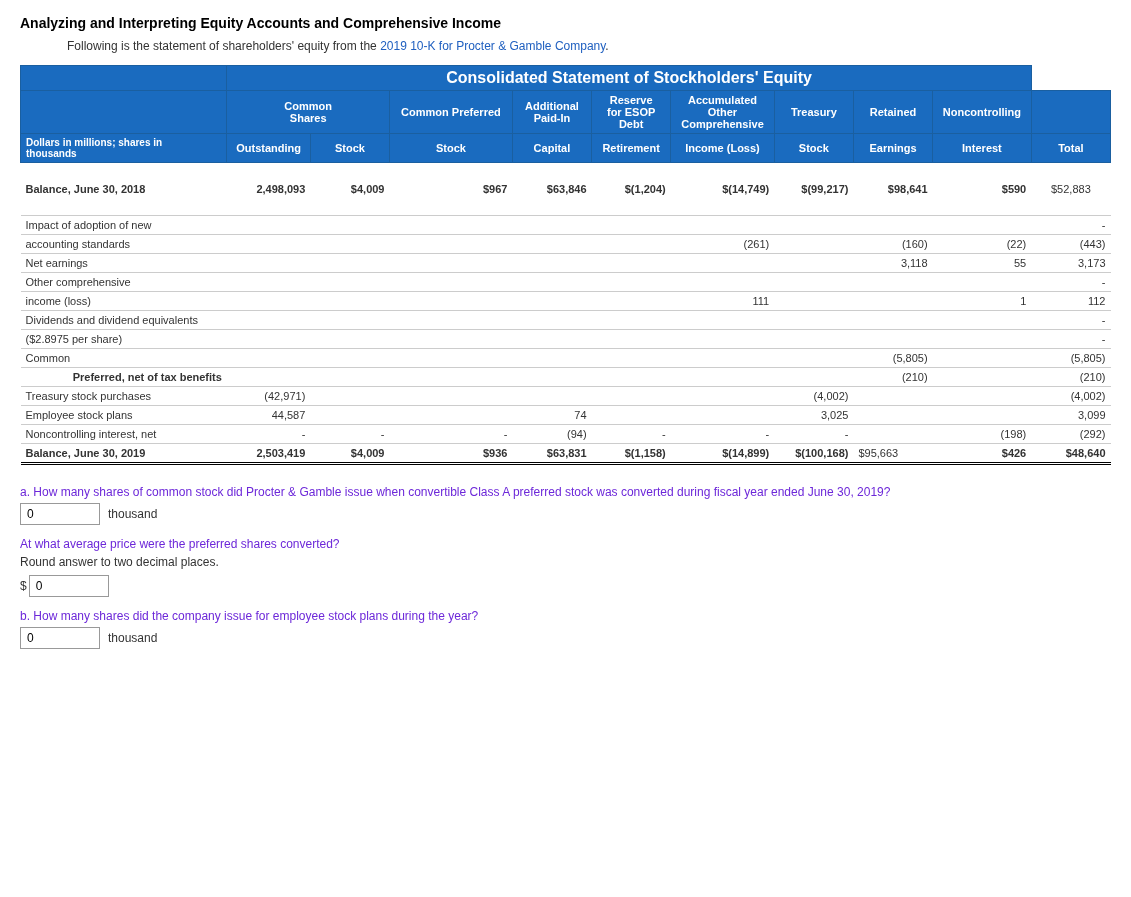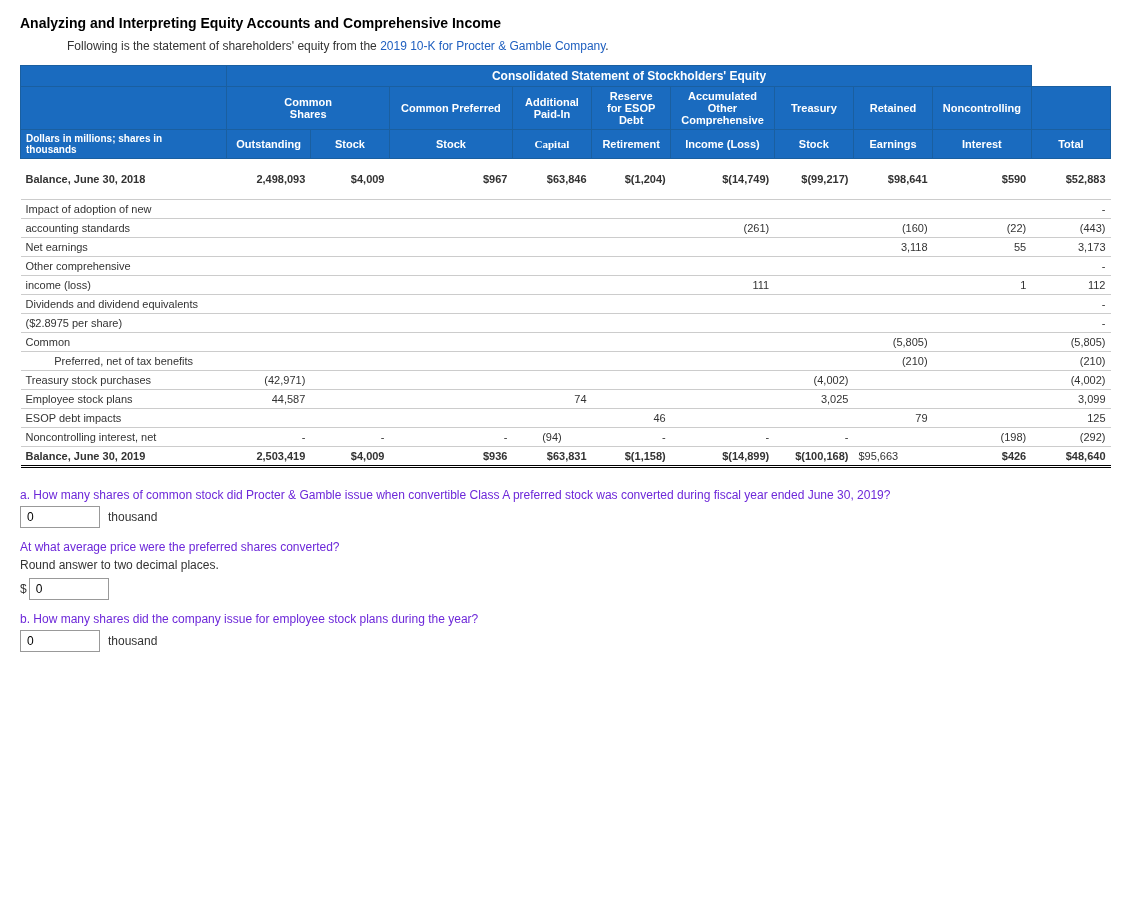--- a/index.html
+++ b/index.html
@@ -64,63 +64,63 @@
 
 <h2>Analyzing and Interpreting Equity Accounts and Comprehensive Income</h2>
 <p class="intro">Following is the statement of shareholders' equity from the <span>2019 10-K for Procter &amp; Gamble Company</span>.</p>
 
 <div class="table-wrapper">
   <table>
     <thead>
 
       <tr class="header-row-1">
         <td colspan="2" style="background:#1a6bbf; border:1px solid #1a5fa0;"></td>
-        <td colspan="9" style="text-align:center; font-weight:bold; font-size:12px;">Consolidated Statement of Stockholders' Equity</td>
+        <td colspan="9" style="text-align:center; font-weight:bold; font-size:16px;">Consolidated Statement of Stockholders' Equity</td>
       </tr>
 
       <tr class="header-row-2">
         <td colspan="2" style="background:#1a6bbf; border:1px solid #1a5fa0;"></td>
         <td colspan="2" style="text-align:center;">Common<br>Shares</td>
         <td style="text-align:center;">Common Preferred</td>
         <td style="text-align:center;">Additional<br>Paid-In</td>
         <td style="text-align:center;">Reserve<br>for ESOP<br>Debt</td>
         <td style="text-align:center;">Accumulated<br>Other<br>Comprehensive</td>
         <td style="text-align:center;">Treasury</td>
         <td style="text-align:center;">Retained</td>
         <td style="text-align:center;">Noncontrolling</td>
         <td style="background:#1a6bbf; border:1px solid #1a5fa0;"></td>
       </tr>
 
       <tr class="header-row-3">
         <td colspan="2" style="font-size:10px; text-align:left; padding:3px 5px;">Dollars in millions; shares in<br>thousands</td>
         <td style="text-align:center;">Outstanding</td>
         <td style="text-align:center;">Stock</td>
         <td style="text-align:center;">Stock</td>
-        <td style="text-align:center;font-family:Liberation Serif, serif;">Capital</td>
+        <td style="text-align:center;">Capital</td>
         <td style="text-align:center;">Retirement</td>
         <td style="text-align:center;">Income (Loss)</td>
         <td style="text-align:center;">Stock</td>
         <td style="text-align:center;">Earnings</td>
         <td style="text-align:center;">Interest</td>
         <td style="text-align:center;">Total</td>
       </tr>
     </thead>
     <tbody id="table-body">
     <tr class="data-row bold-row">
           <td colspan="2" style="text-align: left; padding: 3px 5px; font-weight: bold; border-bottom: 1px solid rgb(204, 204, 204); vertical-align: middle;">Balance, June 30, 2018</td>
           <td style="text-align: right; padding: 3px 5px; min-width: 70px; font-weight: bold; border-bottom: 1px solid rgb(204, 204, 204); vertical-align: middle;">2,498,093</td>
           <td style="text-align: right; padding: 3px 5px; min-width: 70px; font-weight: bold; border-bottom: 1px solid rgb(204, 204, 204); vertical-align: middle;">$4,009</td>
           <td style="text-align: right; padding: 3px 5px; min-width: 70px; font-weight: bold; border-bottom: 1px solid rgb(204, 204, 204); vertical-align: middle;">$967</td>
-          <td style="text-align: right; padding: 14px 5px; min-width: 70px; font-weight: bold; border-bottom: 1px solid rgb(204, 204, 204); vertical-align: middle;">$63,846</td>
+          <td style="text-align: right; padding: 20px 5px; min-width: 70px; font-weight: bold; border-bottom: 1px solid rgb(204, 204, 204); vertical-align: middle;">$63,846</td>
           <td style="text-align: right; padding: 3px 5px; min-width: 70px; font-weight: bold; border-bottom: 1px solid rgb(204, 204, 204); vertical-align: middle;">$(1,204)</td>
           <td style="text-align: right; padding: 3px 5px; min-width: 70px; font-weight: bold; border-bottom: 1px solid rgb(204, 204, 204); vertical-align: middle;">$(14,749)</td>
           <td style="text-align: right; padding: 3px 5px; min-width: 70px; font-weight: bold; border-bottom: 1px solid rgb(204, 204, 204); vertical-align: middle;">$(99,217)</td>
           <td style="text-align: right; padding: 3px 5px; min-width: 70px; font-weight: bold; border-bottom: 1px solid rgb(204, 204, 204); vertical-align: middle;">$98,641</td>
           <td style="text-align: right; padding: 3px 5px; min-width: 70px; font-weight: bold; border-bottom: 1px solid rgb(204, 204, 204); vertical-align: middle;">$590</td>
-          <td style="text-align: right; padding: 3px 5px; min-width: 70px; font-weight: bold; border-bottom: 1px solid rgb(204, 204, 204); vertical-align: middle; margin-top: 24px;">$52,883</td>
+          <td style="text-align: center; padding: 3px 5px; min-width: 70px; font-weight: normal; border-bottom: 1px solid rgb(204, 204, 204); vertical-align: middle; margin-top: 24px;">$52,883</td>
         </tr>
         <tr class="data-row">
           <td colspan="2" style="text-align: left; padding: 3px 5px; border-bottom: 1px solid rgb(204, 204, 204); vertical-align: middle;">Impact of adoption of new</td>
           <td style="text-align: right; padding: 3px 5px; min-width: 70px; border-bottom: 1px solid rgb(204, 204, 204); vertical-align: middle;"></td>
           <td style="text-align: right; padding: 3px 5px; min-width: 70px; border-bottom: 1px solid rgb(204, 204, 204); vertical-align: middle;"></td>
           <td style="text-align: right; padding: 3px 5px; min-width: 70px; border-bottom: 1px solid rgb(204, 204, 204); vertical-align: middle;"></td>
           <td style="text-align: right; padding: 3px 5px; min-width: 70px; border-bottom: 1px solid rgb(204, 204, 204); vertical-align: middle;"></td>
           <td style="text-align: right; padding: 3px 5px; min-width: 70px; border-bottom: 1px solid rgb(204, 204, 204); vertical-align: middle;"></td>
           <td style="text-align: right; padding: 3px 5px; min-width: 70px; border-bottom: 1px solid rgb(204, 204, 204); vertical-align: middle;"></td>
           <td style="text-align: right; padding: 3px 5px; min-width: 70px; border-bottom: 1px solid rgb(204, 204, 204); vertical-align: middle;"></td>
@@ -213,21 +213,21 @@
           <td style="text-align: right; padding: 3px 5px; min-width: 70px; border-bottom: 1px solid rgb(204, 204, 204); vertical-align: middle;"></td>
           <td style="text-align: right; padding: 3px 5px; min-width: 70px; border-bottom: 1px solid rgb(204, 204, 204); vertical-align: middle;"></td>
           <td style="text-align: right; padding: 3px 5px; min-width: 70px; border-bottom: 1px solid rgb(204, 204, 204); vertical-align: middle;"></td>
           <td style="text-align: right; padding: 3px 5px; min-width: 70px; border-bottom: 1px solid rgb(204, 204, 204); vertical-align: middle;"></td>
           <td style="text-align: right; padding: 3px 5px; min-width: 70px; border-bottom: 1px solid rgb(204, 204, 204); vertical-align: middle;"></td>
           <td style="text-align: right; padding: 3px 5px; min-width: 70px; border-bottom: 1px solid rgb(204, 204, 204); vertical-align: middle;">(5,805)</td>
           <td style="text-align: right; padding: 3px 5px; min-width: 70px; border-bottom: 1px solid rgb(204, 204, 204); vertical-align: middle;"></td>
           <td style="text-align: right; padding: 3px 5px; min-width: 70px; border-bottom: 1px solid rgb(204, 204, 204); vertical-align: middle;">(5,805)</td>
         </tr>
         <tr class="data-row">
-          <td colspan="2" style="text-align: center; padding: 3px 5px; border-bottom: 1px solid rgb(204, 204, 204); vertical-align: middle;">Preferred, net of tax benefits</td>
+          <td colspan="2" style="text-align: right; padding: 3px 5px; border-bottom: 1px solid rgb(204, 204, 204); vertical-align: middle; font-weight: bold;">Preferred, net of tax benefits</td>
           <td style="text-align: right; padding: 3px 5px; min-width: 70px; border-bottom: 1px solid rgb(204, 204, 204); vertical-align: middle;"></td>
           <td style="text-align: right; padding: 3px 5px; min-width: 70px; border-bottom: 1px solid rgb(204, 204, 204); vertical-align: middle;"></td>
           <td style="text-align: right; padding: 3px 5px; min-width: 70px; border-bottom: 1px solid rgb(204, 204, 204); vertical-align: middle;"></td>
           <td style="text-align: right; padding: 3px 5px; min-width: 70px; border-bottom: 1px solid rgb(204, 204, 204); vertical-align: middle;"></td>
           <td style="text-align: right; padding: 3px 5px; min-width: 70px; border-bottom: 1px solid rgb(204, 204, 204); vertical-align: middle;"></td>
           <td style="text-align: right; padding: 3px 5px; min-width: 70px; border-bottom: 1px solid rgb(204, 204, 204); vertical-align: middle;"></td>
           <td style="text-align: right; padding: 3px 5px; min-width: 70px; border-bottom: 1px solid rgb(204, 204, 204); vertical-align: middle;"></td>
           <td style="text-align: right; padding: 3px 5px; min-width: 70px; border-bottom: 1px solid rgb(204, 204, 204); vertical-align: middle;">(210)</td>
           <td style="text-align: right; padding: 3px 5px; min-width: 70px; border-bottom: 1px solid rgb(204, 204, 204); vertical-align: middle;"></td>
           <td style="text-align: right; padding: 3px 5px; min-width: 70px; border-bottom: 1px solid rgb(204, 204, 204); vertical-align: middle;">(210)</td>
@@ -252,38 +252,25 @@
           <td style="text-align: right; padding: 3px 5px; min-width: 70px; border-bottom: 1px solid rgb(204, 204, 204); vertical-align: middle;"></td>
           <td style="text-align: right; padding: 3px 5px; min-width: 70px; border-bottom: 1px solid rgb(204, 204, 204); vertical-align: middle;">74</td>
           <td style="text-align: right; padding: 3px 5px; min-width: 70px; border-bottom: 1px solid rgb(204, 204, 204); vertical-align: middle;"></td>
           <td style="text-align: right; padding: 3px 5px; min-width: 70px; border-bottom: 1px solid rgb(204, 204, 204); vertical-align: middle;"></td>
           <td style="text-align: right; padding: 3px 5px; min-width: 70px; border-bottom: 1px solid rgb(204, 204, 204); vertical-align: middle;">3,025</td>
           <td style="text-align: right; padding: 3px 5px; min-width: 70px; border-bottom: 1px solid rgb(204, 204, 204); vertical-align: middle;"></td>
           <td style="text-align: right; padding: 3px 5px; min-width: 70px; border-bottom: 1px solid rgb(204, 204, 204); vertical-align: middle;"></td>
           <td style="text-align: right; padding: 3px 5px; min-width: 70px; border-bottom: 1px solid rgb(204, 204, 204); vertical-align: middle;">3,099</td>
         </tr>
         <tr class="data-row">
-          <td colspan="2" style="text-align: left; padding: 3px 5px; border-bottom: 1px solid rgb(204, 204, 204); vertical-align: middle;">ESOP debt impacts</td>
-          <td style="text-align: right; padding: 3px 5px; min-width: 70px; border-bottom: 1px solid rgb(204, 204, 204); vertical-align: middle;"></td>
-          <td style="text-align: right; padding: 3px 5px; min-width: 70px; border-bottom: 1px solid rgb(204, 204, 204); vertical-align: middle;"></td>
-          <td style="text-align: right; padding: 3px 5px; min-width: 70px; border-bottom: 1px solid rgb(204, 204, 204); vertical-align: middle;"></td>
-          <td style="text-align: right; padding: 3px 5px; min-width: 70px; border-bottom: 1px solid rgb(204, 204, 204); vertical-align: middle;"></td>
-          <td style="text-align: right; padding: 3px 5px; min-width: 70px; border-bottom: 1px solid rgb(204, 204, 204); vertical-align: middle;">46</td>
-          <td style="text-align: right; padding: 3px 5px; min-width: 70px; border-bottom: 1px solid rgb(204, 204, 204); vertical-align: middle;"></td>
-          <td style="text-align: right; padding: 3px 5px; min-width: 70px; border-bottom: 1px solid rgb(204, 204, 204); vertical-align: middle;"></td>
-          <td style="text-align: right; padding: 3px 5px; min-width: 70px; border-bottom: 1px solid rgb(204, 204, 204); vertical-align: middle;">79</td>
-          <td style="text-align: right; padding: 3px 5px; min-width: 70px; border-bottom: 1px solid rgb(204, 204, 204); vertical-align: middle;"></td>
-          <td style="text-align: right; padding: 3px 5px; min-width: 70px; border-bottom: 1px solid rgb(204, 204, 204); vertical-align: middle;">125</td>
-        </tr>
-        <tr class="data-row">
           <td colspan="2" style="text-align: left; padding: 3px 5px; border-bottom: 1px solid rgb(204, 204, 204); vertical-align: middle;">Noncontrolling interest, net</td>
           <td style="text-align: right; padding: 3px 5px; min-width: 70px; border-bottom: 1px solid rgb(204, 204, 204); vertical-align: middle;">-</td>
           <td style="text-align: right; padding: 3px 5px; min-width: 70px; border-bottom: 1px solid rgb(204, 204, 204); vertical-align: middle;">-</td>
           <td style="text-align: right; padding: 3px 5px; min-width: 70px; border-bottom: 1px solid rgb(204, 204, 204); vertical-align: middle;">-</td>
-          <td style="text-align: center; padding: 3px 5px; min-width: 70px; border-bottom: 1px solid rgb(204, 204, 204); vertical-align: middle;">(94)</td>
+          <td style="text-align: right; padding: 3px 5px; min-width: 70px; border-bottom: 1px solid rgb(204, 204, 204); vertical-align: middle;">(94)</td>
           <td style="text-align: right; padding: 3px 5px; min-width: 70px; border-bottom: 1px solid rgb(204, 204, 204); vertical-align: middle;">-</td>
           <td style="text-align: right; padding: 3px 5px; min-width: 70px; border-bottom: 1px solid rgb(204, 204, 204); vertical-align: middle;">-</td>
           <td style="text-align: right; padding: 3px 5px; min-width: 70px; border-bottom: 1px solid rgb(204, 204, 204); vertical-align: middle;">-</td>
           <td style="text-align: right; padding: 3px 5px; min-width: 70px; border-bottom: 1px solid rgb(204, 204, 204); vertical-align: middle;"></td>
           <td style="text-align: right; padding: 3px 5px; min-width: 70px; border-bottom: 1px solid rgb(204, 204, 204); vertical-align: middle;">(198)</td>
           <td style="text-align: right; padding: 3px 5px; min-width: 70px; border-bottom: 1px solid rgb(204, 204, 204); vertical-align: middle;">(292)</td>
         </tr>
         <tr class="data-row bold-row bottom-border">
           <td colspan="2" style="text-align: left; padding: 3px 5px; font-weight: bold; border-bottom: 3px double rgb(0, 0, 0); vertical-align: middle;">Balance, June 30, 2019</td>
           <td style="text-align: right; padding: 3px 5px; min-width: 70px; font-weight: bold; border-bottom: 3px double rgb(0, 0, 0); vertical-align: middle;">2,503,419</td>

